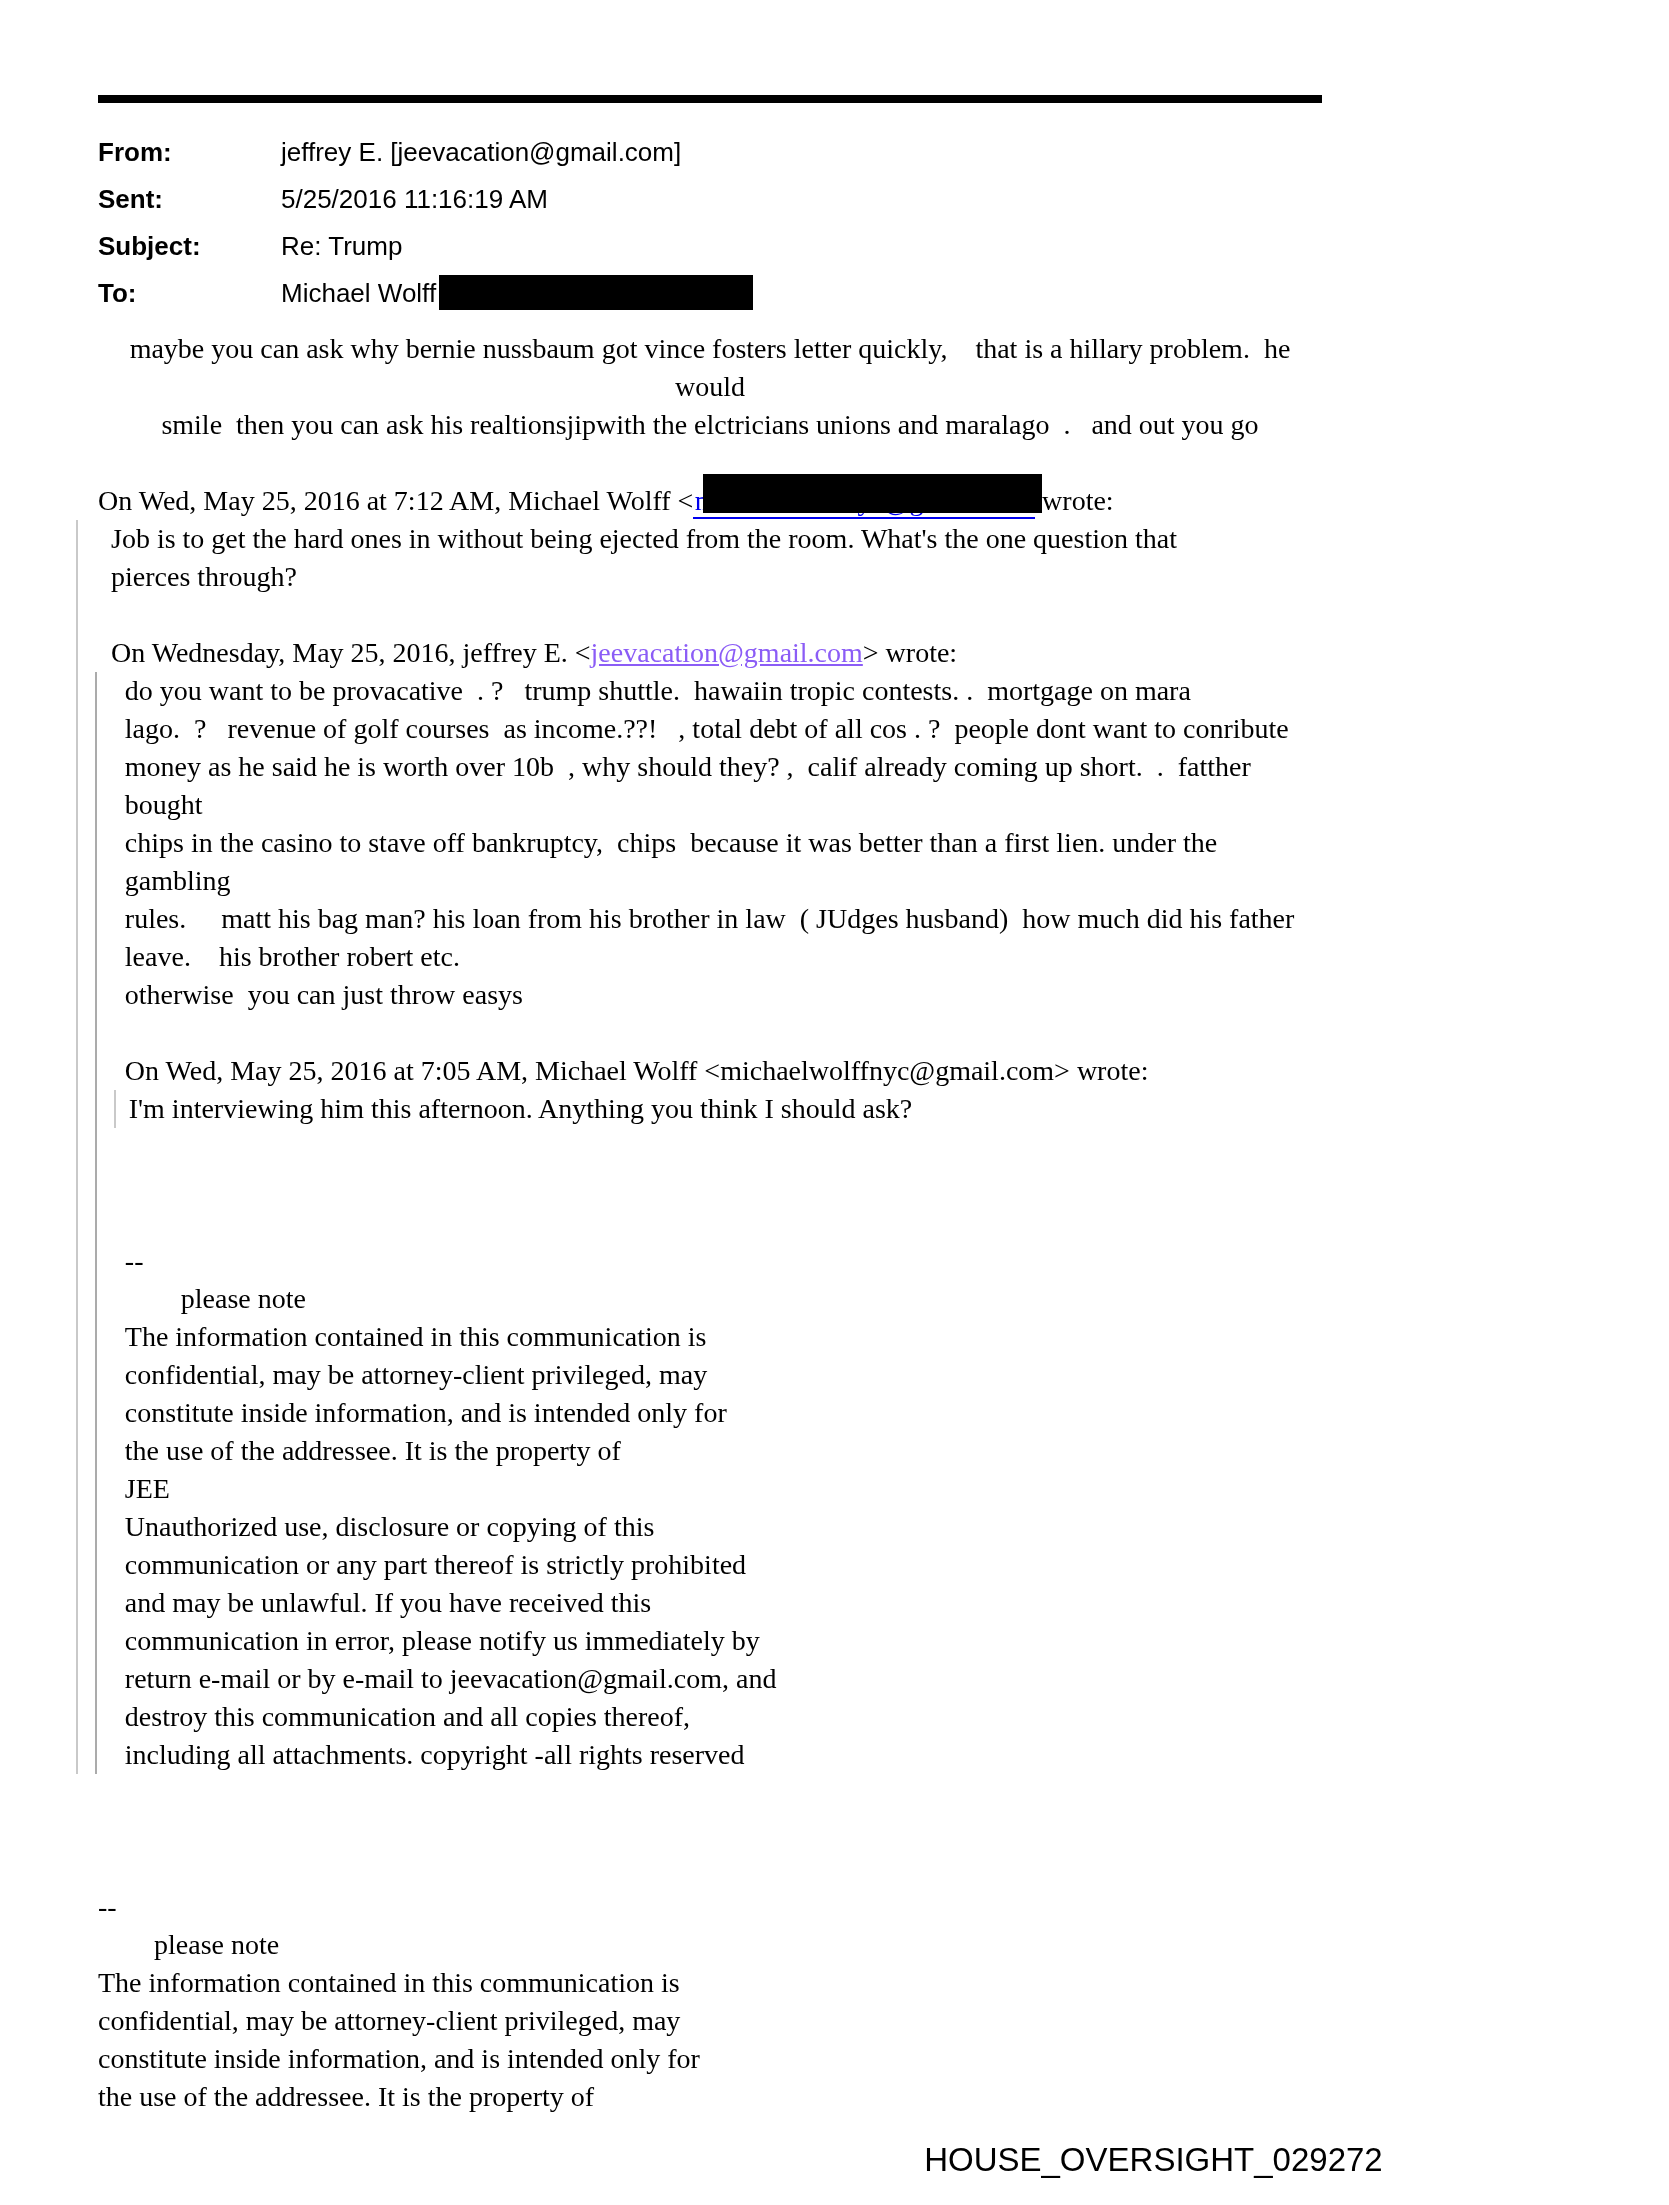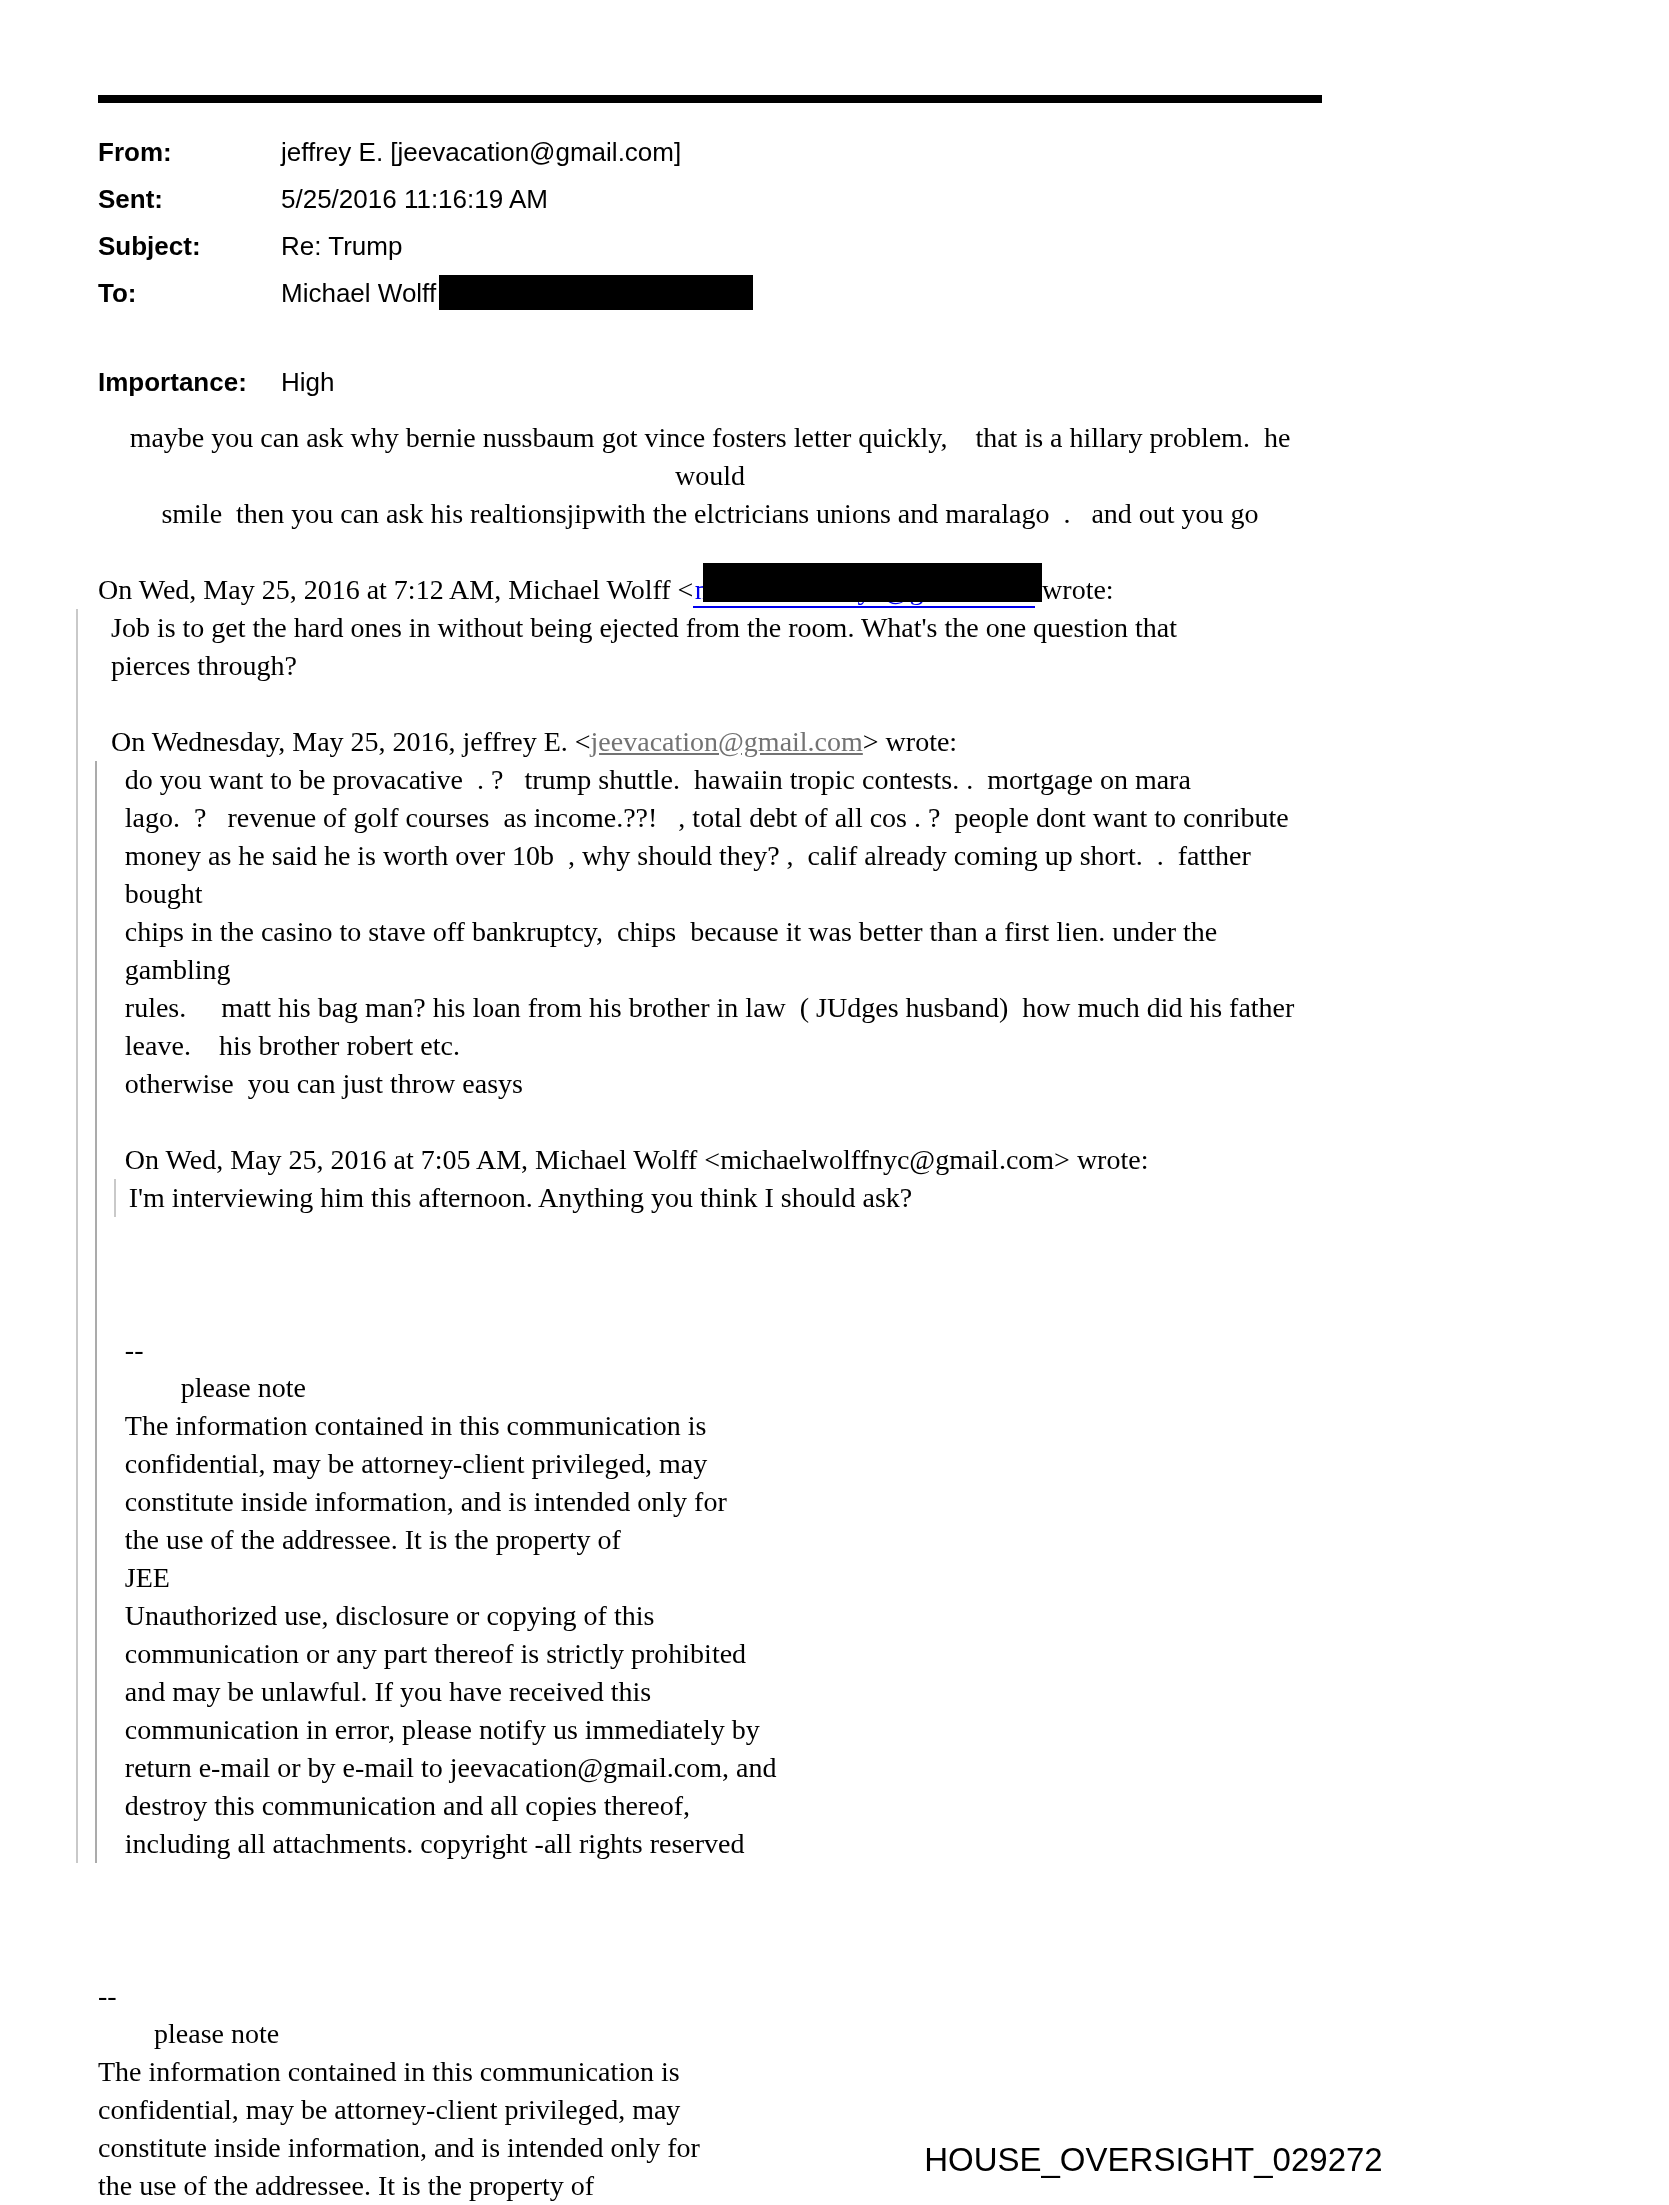--- a/index.html
+++ b/index.html
@@ -46,21 +46,21 @@
   .block { white-space: pre-wrap; }
   .p-open { margin-top: 13px; text-align: center; }
   .gap1 { margin-top: 38px; }   
   .gap3 { margin-top: 114px; }  
 
   .bq { border-left: 2.6px solid #c9c9c9; }
   .bq1 { margin-left: -22px; padding-left: 33px; }
   .bq2 { border-left-color: #ababab; margin-left: -15.7px; padding-left: 27.5px; }
   .bq3 { border-left-color: #c9c9c9; margin-left: -10.5px; padding-left: 12.4px; }
 
-  a.email { color: #737373; text-decoration: underline; }
+  a.email { color: #8b5cf6; text-decoration: underline; }
 
   
   .redlink { position: relative; display: inline-block; }
   .redlink .txt {
     color: #0000ee;
     border-bottom: 2.6px solid #0000ee;
     padding: 0 6.5px 1.3px 1.3px;
   }
   .redlink .overlay {
     position: absolute;
@@ -97,24 +97,20 @@
         <span class="lbl">Sent:</span>
         <span class="val">5/25/2016 11:16:19 AM</span>
       </div>
       <div class="row">
         <span class="lbl">Subject:</span>
         <span class="val">Re: Trump</span>
       </div>
       <div class="row">
         <span class="lbl">To:</span>
         <span class="val"><span>Michael Wolff</span><span class="redact-to"></span></span>
-      </div>
-      <div class="row row-importance">
-        <span class="lbl">Importance:</span>
-        <span class="val">High</span>
       </div>
     </div>
 
     <div class="bodytext">
 
       <div class="block p-open">maybe you can ask why bernie nussbaum got vince fosters letter quickly,    that is a hillary problem.  he would
 smile  then you can ask his realtionsjipwith the elctricians unions and maralago  .   and out you go</div>
 
       <div class="block gap1"><span>On Wed, May 25, 2016 at 7:12 AM, Michael Wolff &lt;</span><span class="redlink"><span class="txt">michaelwolffnyc@gmail.com</span><span class="overlay"></span></span><span> wrote:</span></div>
 

